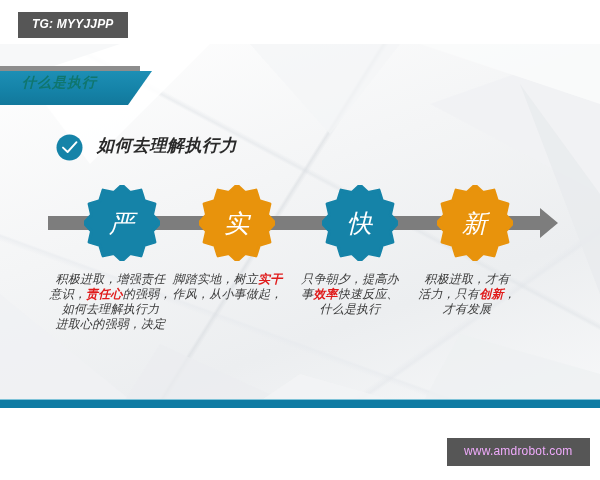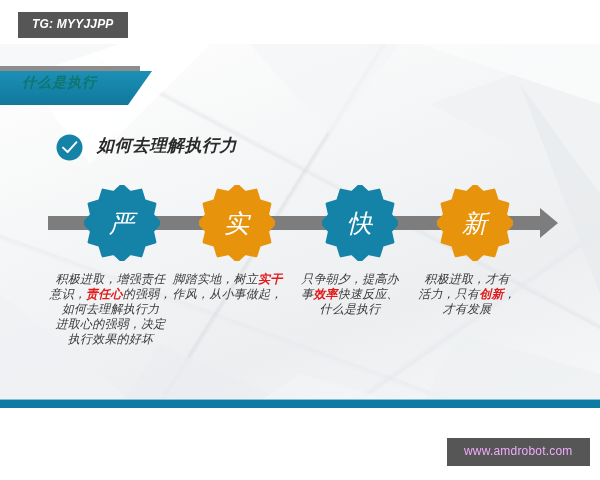--- a/index.html
+++ b/index.html
@@ -251,21 +251,20 @@
         <div class="badge-label">新</div>
       </div>
     </div>
 
   <div id="descriptions">
       <div class="desc" style="left: 48px; width: 125px;">
         <div><span>积极进取，增强责任</span></div>
         <div><span>意识，</span><span class="hl">责任心</span><span>的强弱，</span></div>
         <div><span>如何去理解执行力</span></div>
         <div><span>进取心的强弱，决定</span></div>
-        <div><span>执行效果的好坏</span></div>
       </div>
       <div class="desc" style="left: 170px; width: 115px;">
         <div><span>脚踏实地，树立</span><span class="hl">实干</span></div>
         <div><span>作风，从小事做起，</span></div>
       </div>
       <div class="desc" style="left: 295px; width: 110px;">
         <div><span>只争朝夕，提高办</span></div>
         <div><span>事</span><span class="hl">效率</span><span>快速反应、</span></div>
         <div><span>什么是执行</span></div>
       </div>

